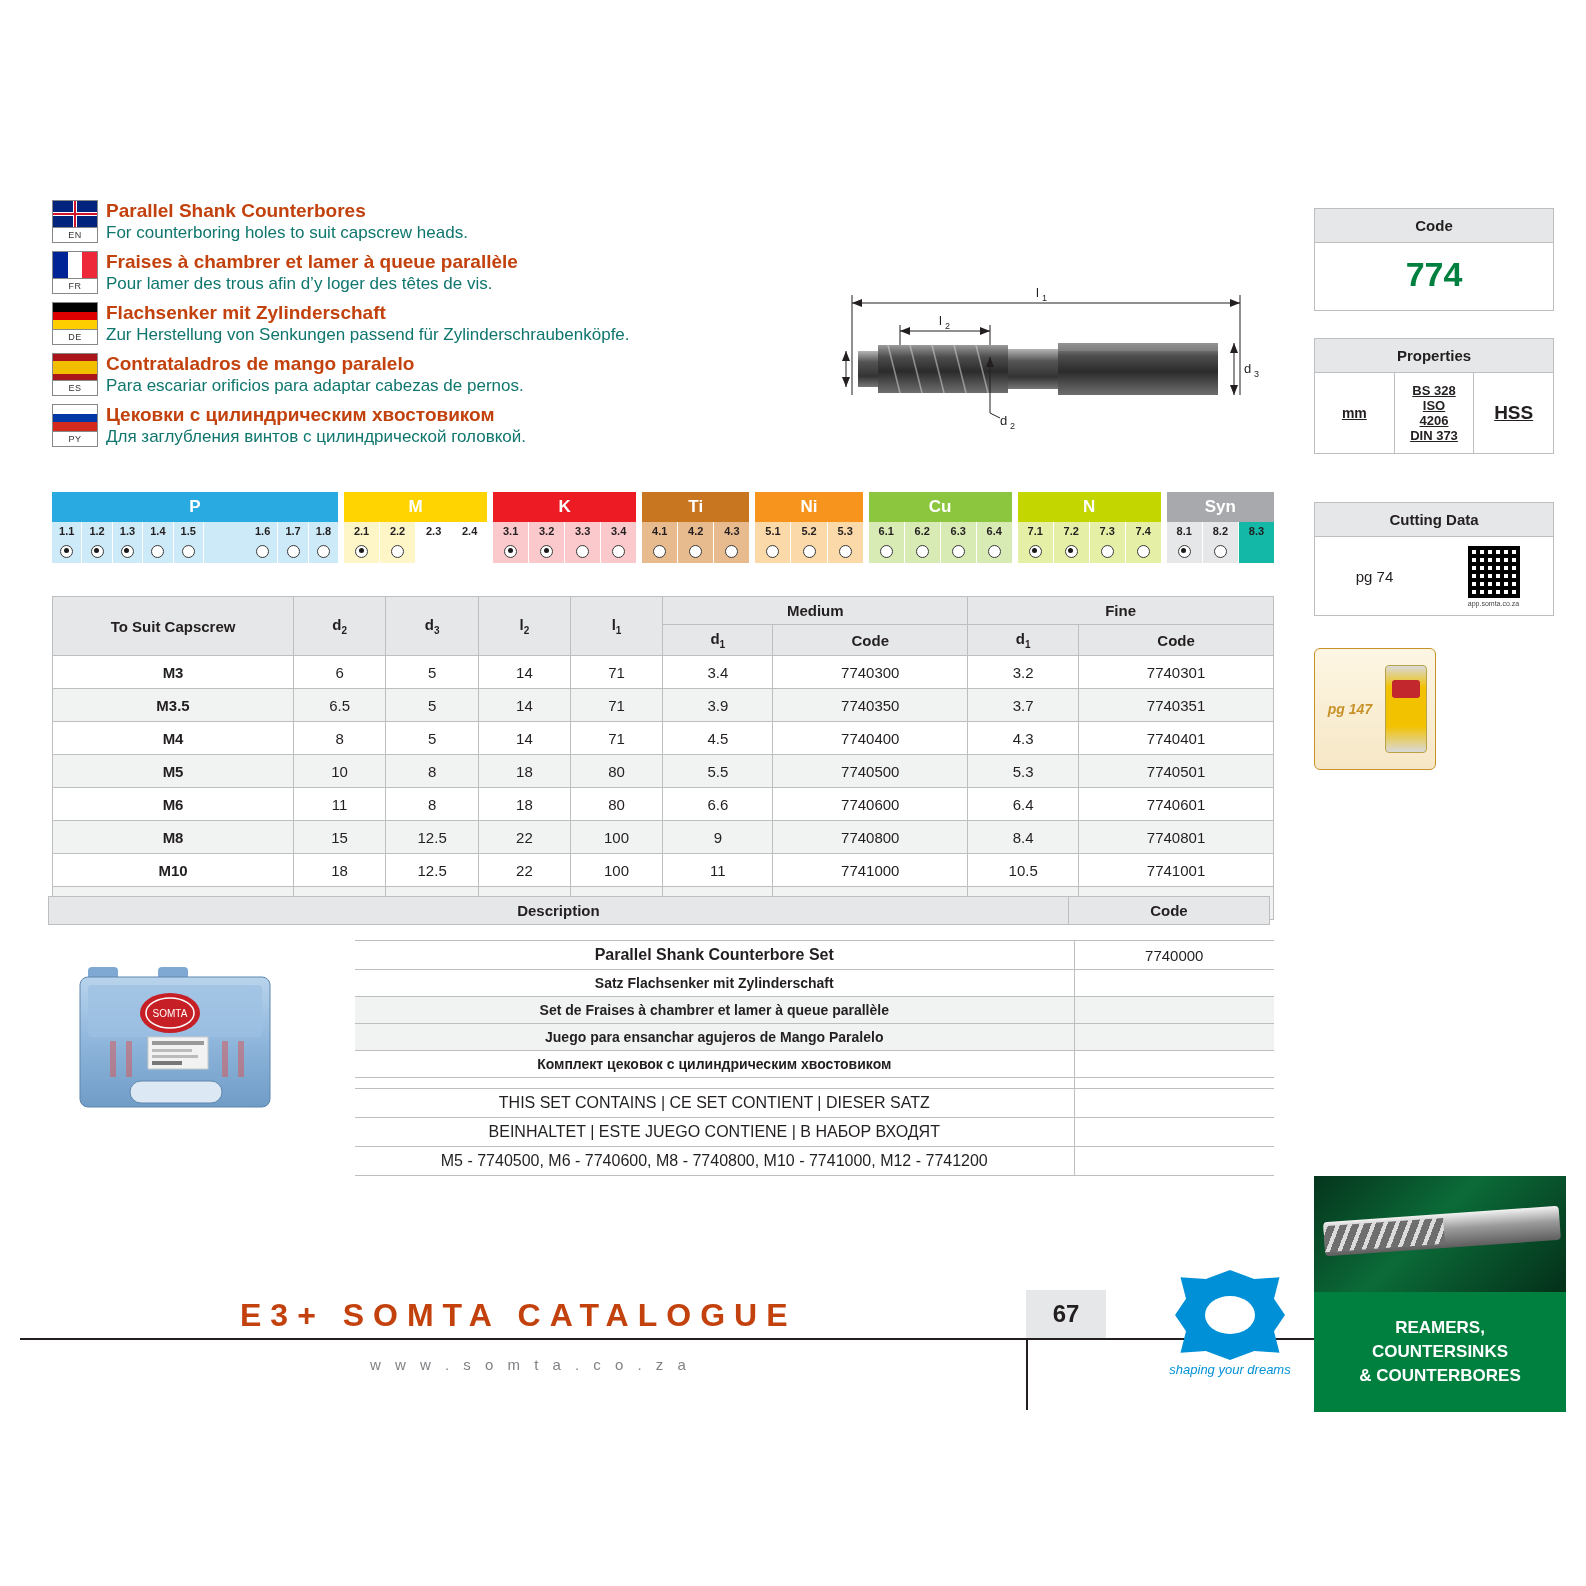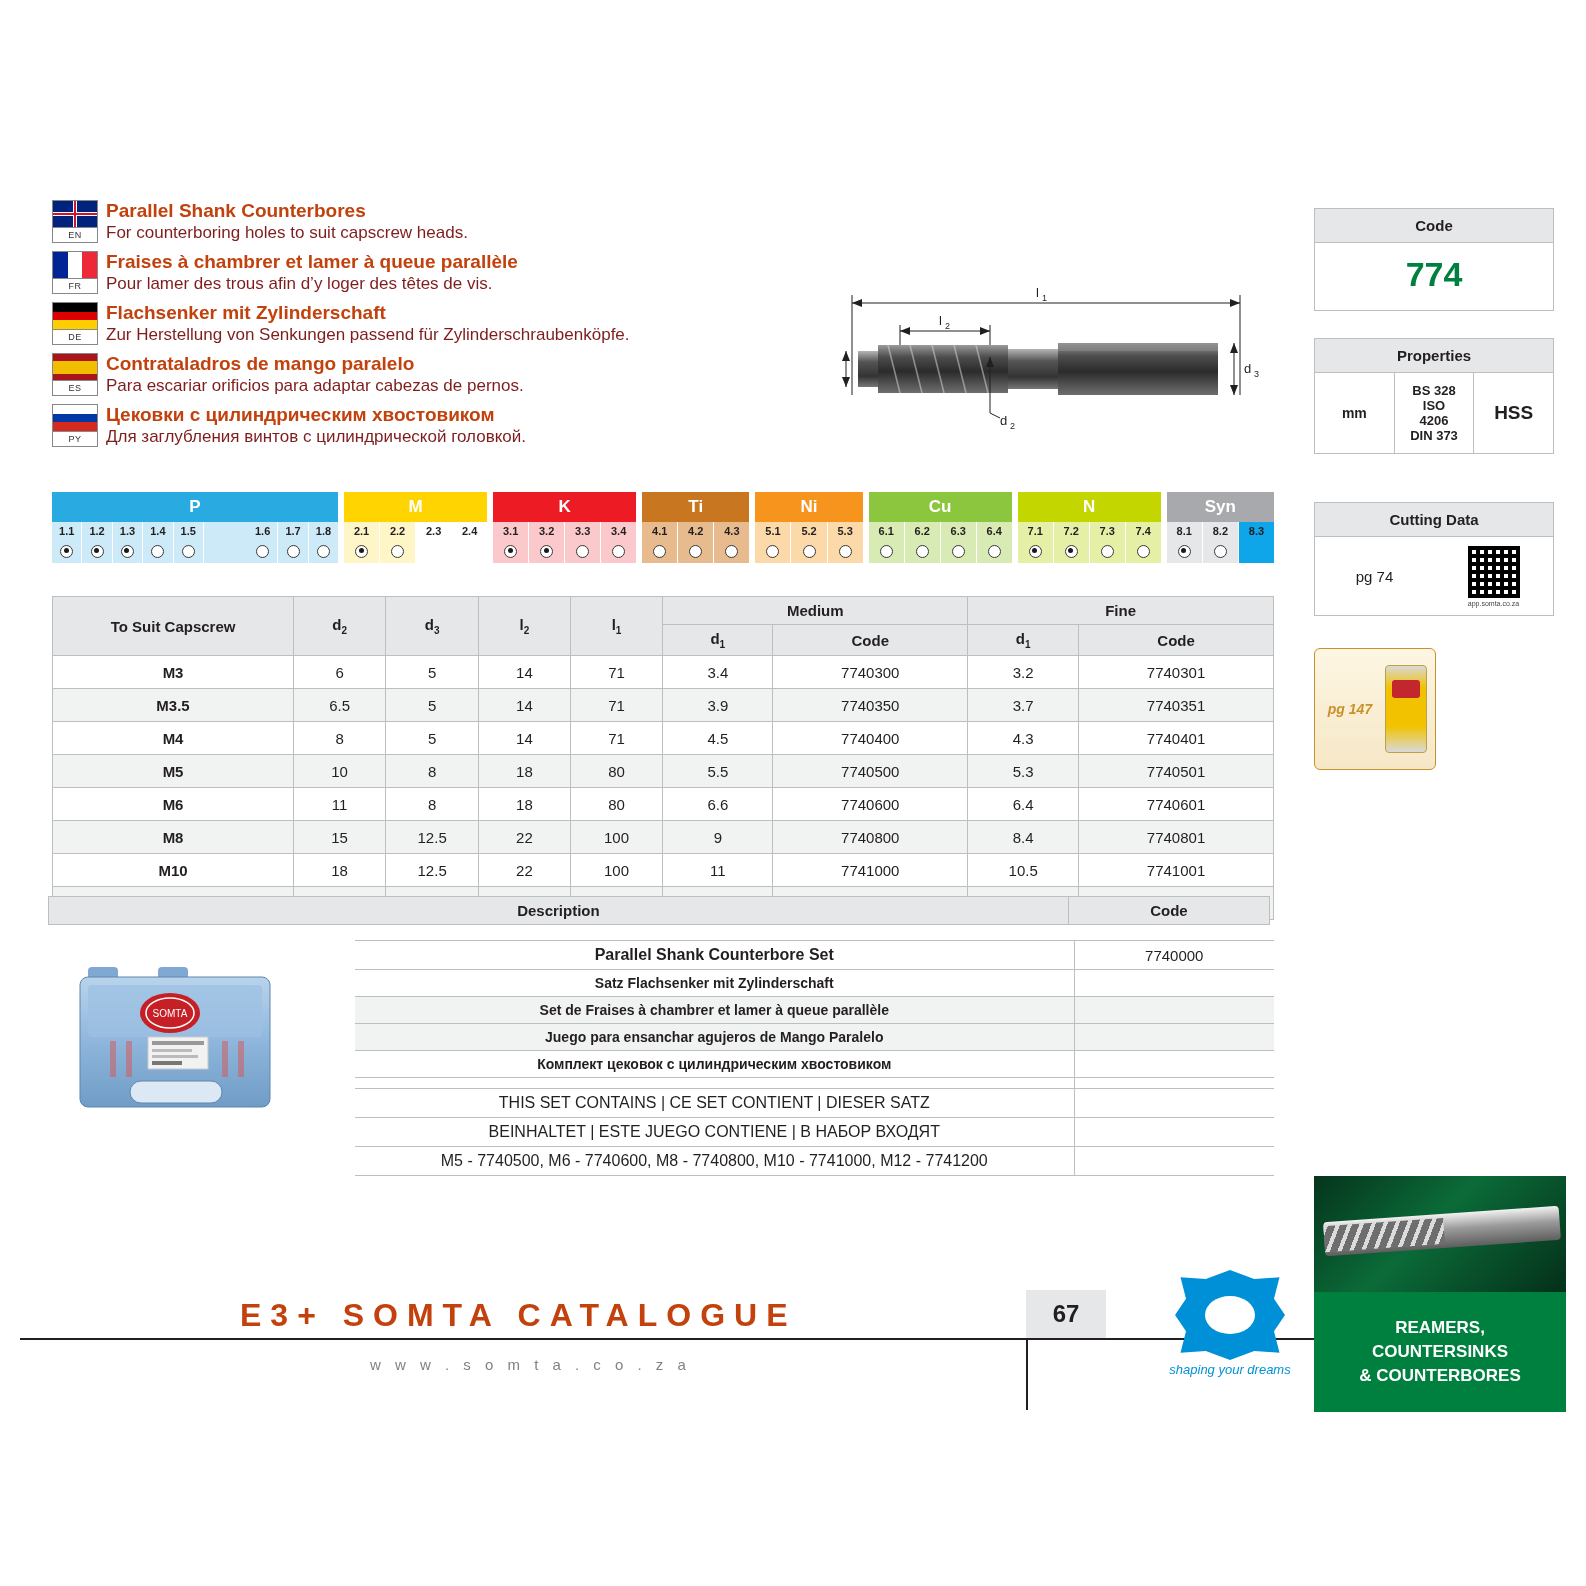--- a/index.html
+++ b/index.html
@@ -12,21 +12,21 @@
 
   
   .lang-block{position:absolute;left:52px;top:200px;width:760px;}
   .lang-row{display:flex;align-items:flex-start;margin-bottom:8px;}
   .flag{width:44px;flex:0 0 44px;margin-right:10px;}
   .flag-img{width:44px;height:26px;border:1px solid #888;position:relative;overflow:hidden;}
   .flag-code{width:44px;height:14px;border:1px solid #888;border-top:none;font-size:9px;
     text-align:center;line-height:14px;color:#333;background:#fff;letter-spacing:.5px;}
   .lang-text{flex:1;}
   .lang-title{font-size:19px;font-weight:bold;color:#c2410c;line-height:22px;}
-  .lang-sub{font-size:17px;color:#7f1d1d;line-height:21px;}
+  .lang-sub{font-size:17px;color:#0f766e;line-height:21px;}
 
   
   .f-en{background:#00247d;}
   .f-en:before{content:"";position:absolute;left:0;top:11px;width:44px;height:4px;background:#fff;}
   .f-en:after{content:"";position:absolute;left:20px;top:0;width:4px;height:26px;background:#fff;}
   .f-en .cross{position:absolute;left:0;top:12px;width:44px;height:2px;background:#cf142b;z-index:2;}
   .f-en .cross2{position:absolute;left:21px;top:0;width:2px;height:26px;background:#cf142b;z-index:2;}
   .f-fr{display:flex;}
   .f-fr i{display:block;height:26px;flex:1;}
   .f-fr i:nth-child(1){background:#002395;}
@@ -48,21 +48,21 @@
   
   .diagram{position:absolute;left:840px;top:285px;width:430px;height:190px;}
 
   
   .rbox{position:absolute;border:1px solid #bcbec0;background:#fff;}
   .rbox-head{background:#e6e7e8;text-align:center;font-weight:bold;font-size:15px;padding:8px 0;border-bottom:1px solid #bcbec0;}
   #code-box{left:1314px;top:208px;width:238px;}
   .code-value{text-align:center;font-size:34px;font-weight:bold;color:#00803f;padding:12px 0 16px;}
   #props-box{left:1314px;top:338px;width:238px;}
   .props-body{display:flex;align-items:stretch;height:80px;}
-  .props-cell{flex:1;display:flex;align-items:center;justify-content:center;font-size:14px;font-weight:bold;text-align:center;}
+  .props-cell{flex:1;display:flex;align-items:center;justify-content:center;font-size:14px;font-weight:bold;text-align:center;text-decoration:underline;}
   .props-cell.mid{border-left:1px solid #bcbec0;border-right:1px solid #bcbec0;font-size:13px;line-height:15px;}
   #cut-box{left:1314px;top:502px;width:238px;}
   .cut-body{display:flex;align-items:center;height:78px;}
   .cut-pg{flex:1;text-align:center;font-size:15px;}
   .cut-qr{flex:1;display:flex;flex-direction:column;align-items:center;justify-content:center;}
   .qr{width:52px;height:52px;background:
     repeating-linear-gradient(90deg,#000 0 4px,#fff 4px 8px),
     repeating-linear-gradient(0deg,#000 0 4px,#fff 4px 8px);
     background-blend-mode:multiply;}
   .qr-cap{font-size:7px;color:#444;margin-top:2px;}
@@ -533,21 +533,21 @@
               <div class="mat-dotwrap">
                 <span class="dot filled"></span>
               </div>
             </div>
             <div class="mat-cell" style="background: rgb(230, 231, 232);">
               <div class="mat-num">8.2</div>
               <div class="mat-dotwrap">
                 <span class="dot"></span>
               </div>
             </div>
-            <div class="mat-cell" style="background: #0ea5e9;">
+            <div class="mat-cell" style="background: #14b8a6;">
               <div class="mat-num">8.3</div>
               <div class="mat-dotwrap"></div>
             </div>
           </div>
         </div>
       </div>
   </div>
 
   <table class="maintable">
     <thead>

